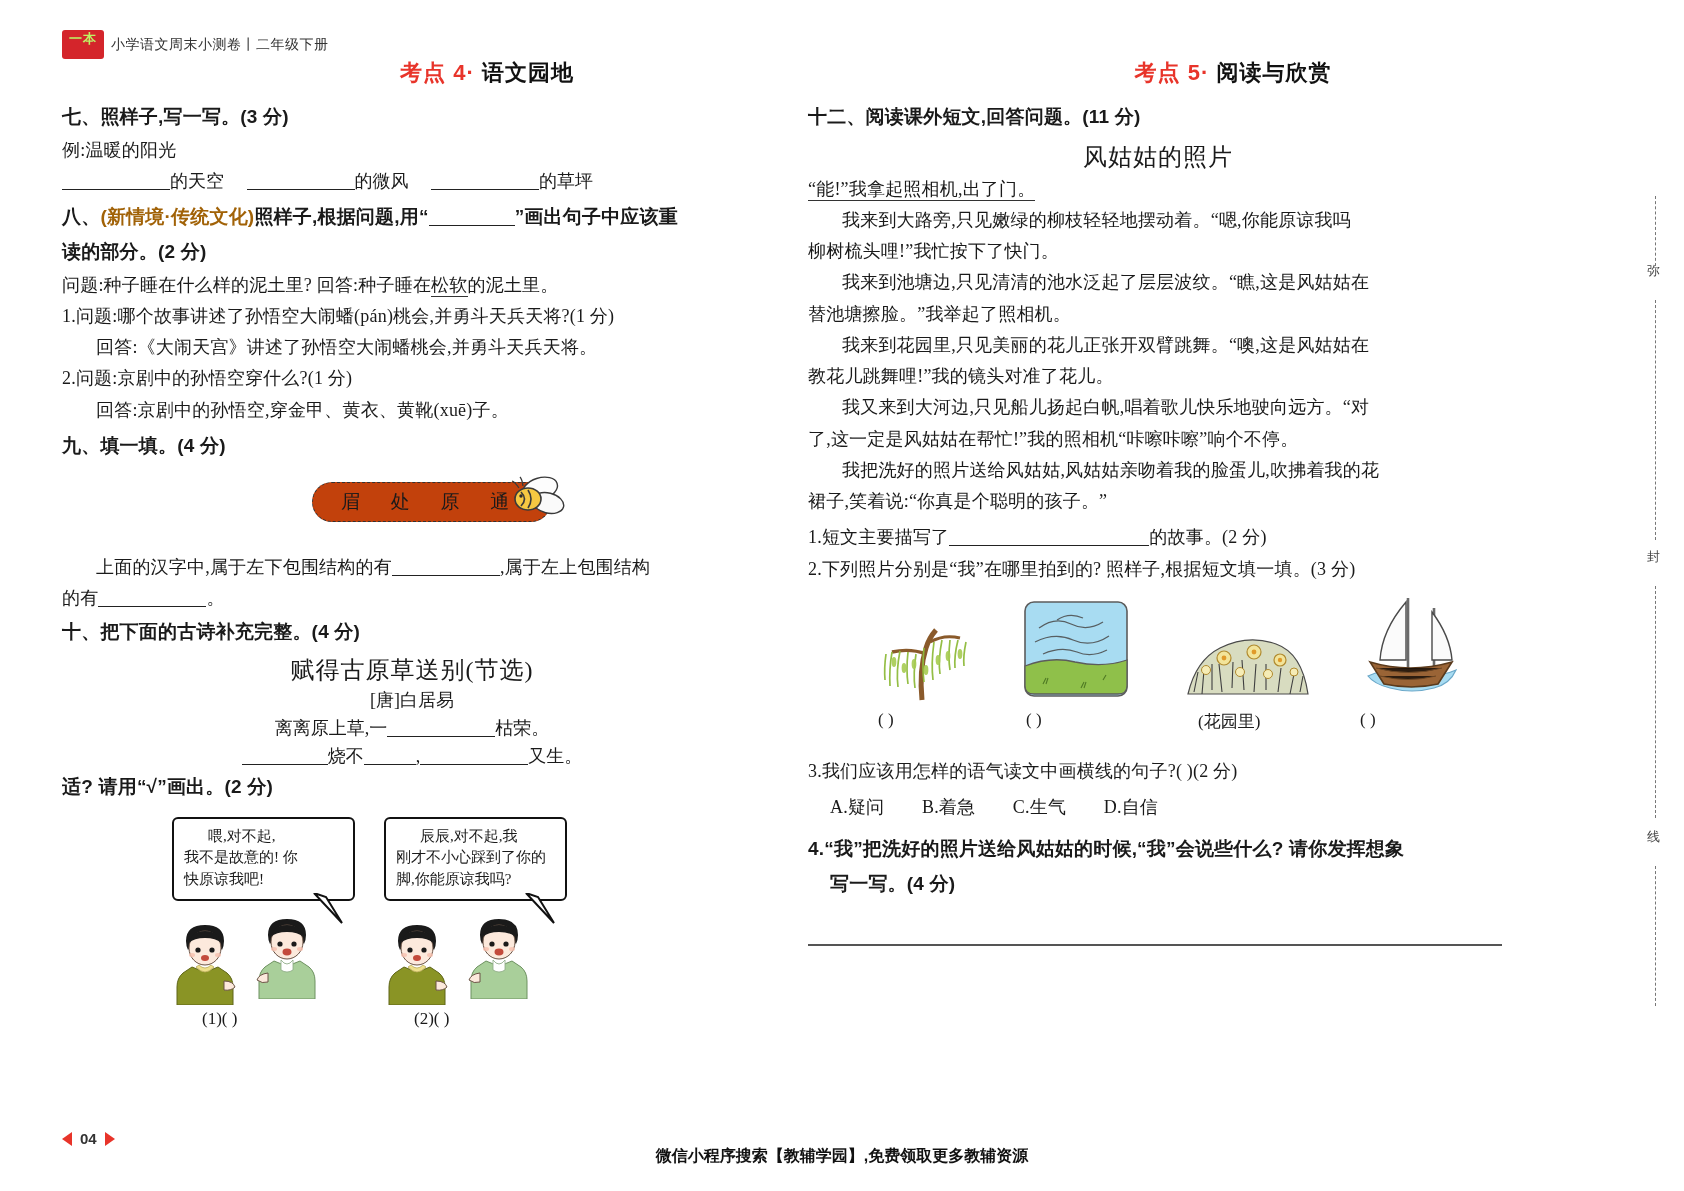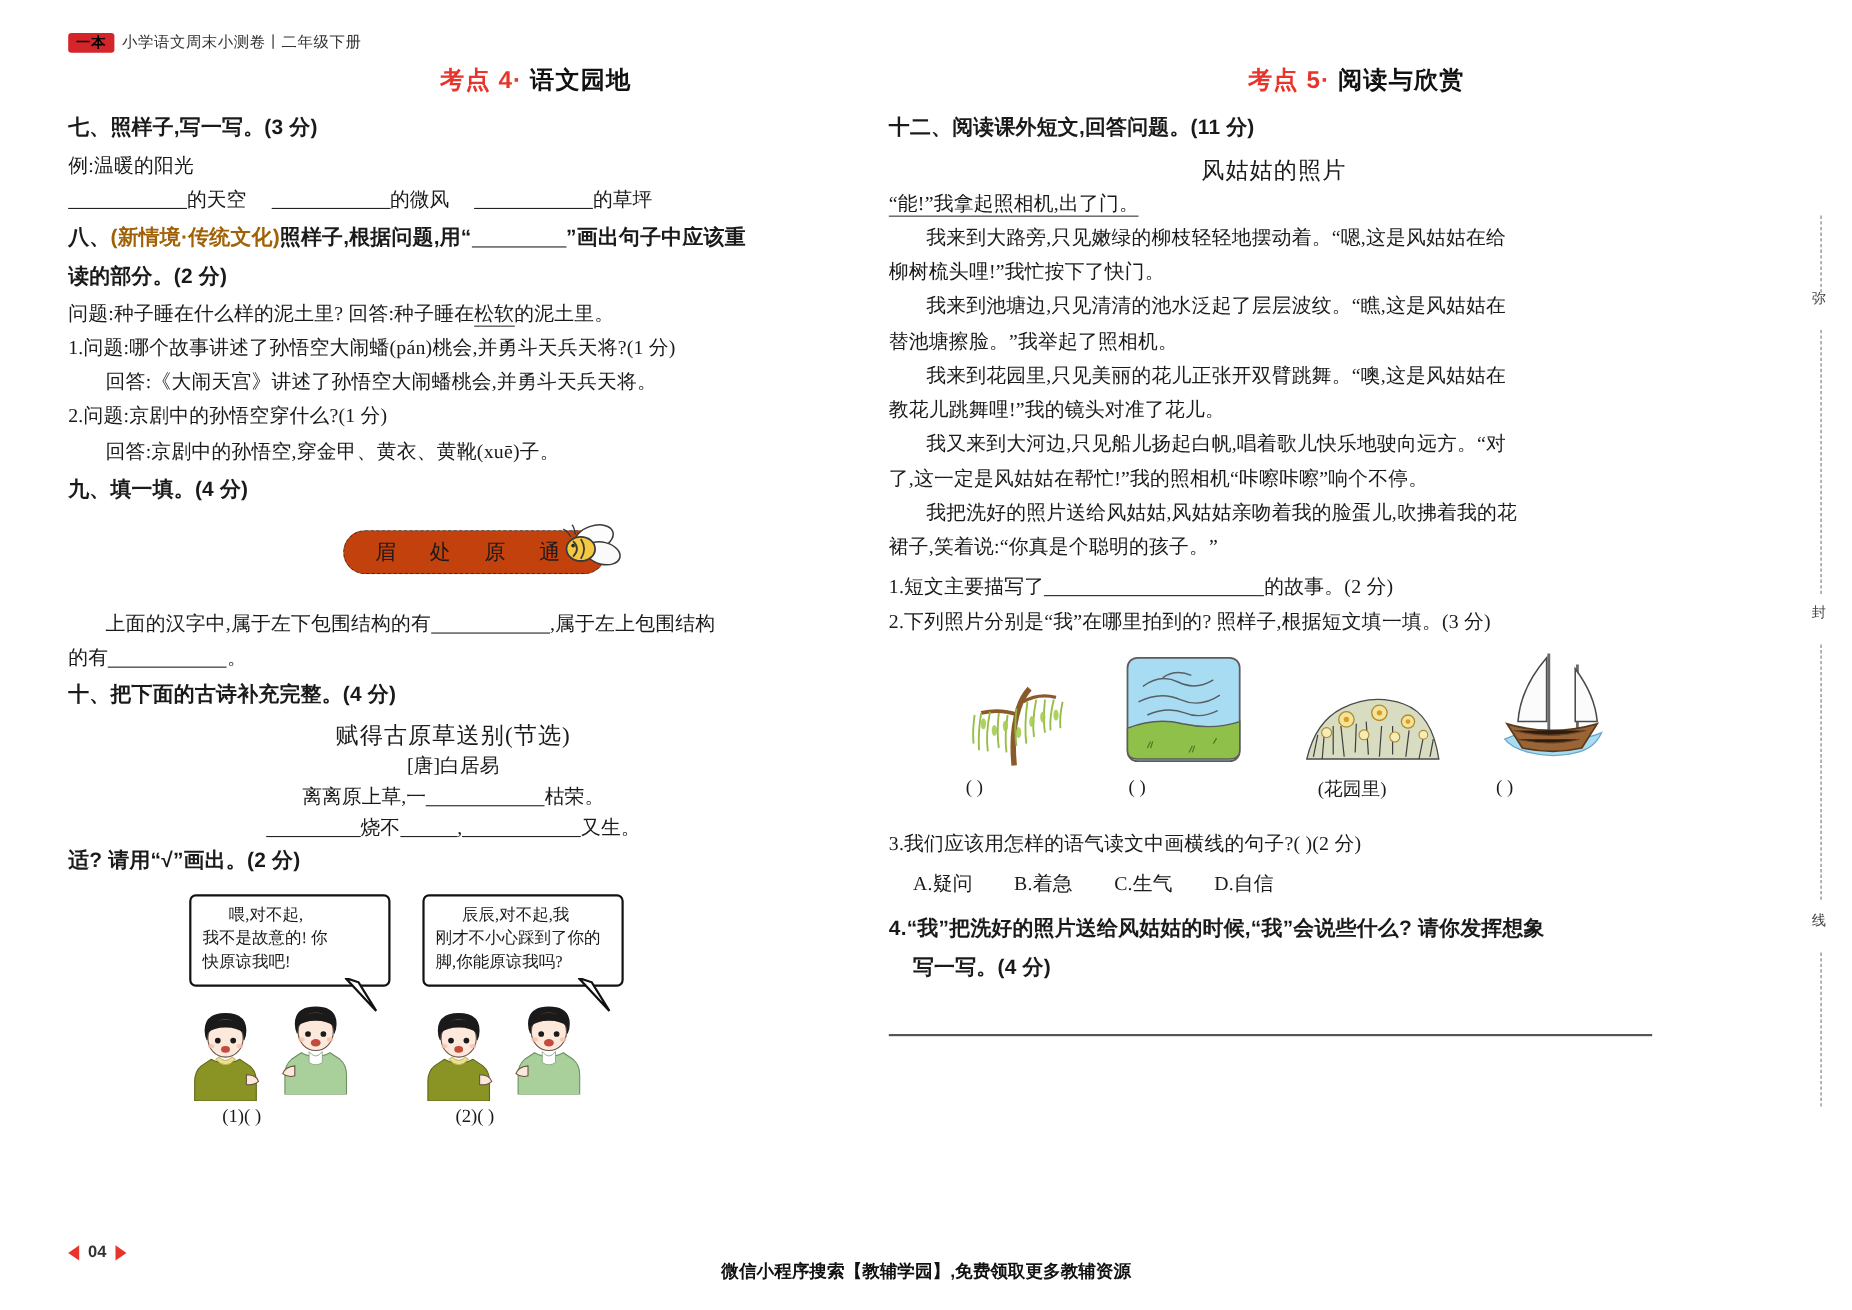--- a/index.html
+++ b/index.html
@@ -6,22 +6,22 @@
   body{
     width:1684px;height:1191px;position:relative;overflow:hidden;
     font-family:"Liberation Serif","DejaVu Serif",serif;
     color:#1a1a1a;
   }
   .page{position:absolute;inset:0;}
 
   
   .runhead{position:absolute;left:62px;top:30px;display:flex;align-items:center;gap:7px;}
   .logo{
-    background:#d4252b;color:#000000;font-size:13px;font-weight:bold;
-    padding:2px 7px 1px;border-radius:3px;letter-spacing:1px;
+    background:#d4252b;color:#bef264;font-size:13px;font-weight:bold;
+    padding:2px 7px 13px;border-radius:3px;letter-spacing:1px;
     font-family:"Liberation Sans","DejaVu Sans",sans-serif;line-height:1.1;
   }
   .runhead-text{font-size:14px;color:#333;font-family:"Liberation Sans","DejaVu Sans",sans-serif;letter-spacing:.5px;}
 
   
   .col{position:absolute;top:58px;}
   .col-left{left:62px;width:700px;}
   .col-right{left:808px;width:700px;}
 
   .kaodian{
@@ -53,21 +53,21 @@
   .beebox-wrap{position:relative;height:66px;margin:16px 0 8px;}
   .beebox{
     position:absolute;left:250px;top:4px;
     border:1.8px dashed #333;border-radius:26px;
     padding:6px 28px;font-size:19px;letter-spacing:13px;
     background:#c2410c;
   }
   .bee{position:absolute;left:445px;top:-6px;}
 
   
-  .poem-title{text-align:center;font-size:21px;margin-top:6px;letter-spacing:1px;}
+  .poem-title{text-align:center;font-size:24px;margin-top:6px;letter-spacing:1px;}
   .poem-author{text-align:center;font-size:18px;margin-top:2px;}
   .poem-line{text-align:center;font-size:18px;margin-top:4px;}
 
   
   .comic{position:relative;height:200px;margin-top:10px;}
   .bubble{
     position:absolute;border:2px solid #111;border-radius:6px;background:#fff;
     padding:7px 10px 8px;font-size:15px;line-height:1.45;width:183px;box-sizing:border-box;
   }
   .bubble .first{text-indent:24px;}
@@ -252,21 +252,21 @@
 
     <div class="kaodian kd-right">
       <span class="kd-red">考点 5</span><span class="kd-red">·</span> <span class="kd-blk">阅读与欣赏</span>
     </div>
 
     <div class="qtitle">十二、阅读课外短文,回答问题。(11 分)</div>
     <div class="poem-title" style="margin-top:8px;">风姑姑的照片</div>
 
     <div class="body-line"><span class="ul">“能!”我拿起照相机,出了门。</span></div>
 
-    <div class="body-line indent">我来到大路旁,只见嫩绿的柳枝轻轻地摆动着。“嗯,这是风姑姑在给</div>
+    <div class="body-line indent">我来到大路旁,只见嫩绿的柳枝轻轻地摆动着。“嗯,你能原谅我吗</div>
     <div class="body-line">柳树梳头哩!”我忙按下了快门。</div>
 
     <div class="body-line indent">我来到池塘边,只见清清的池水泛起了层层波纹。“瞧,这是风姑姑在</div>
     <div class="body-line">替池塘擦脸。”我举起了照相机。</div>
 
     <div class="body-line indent">我来到花园里,只见美丽的花儿正张开双臂跳舞。“噢,这是风姑姑在</div>
     <div class="body-line">教花儿跳舞哩!”我的镜头对准了花儿。</div>
 
     <div class="body-line indent">我又来到大河边,只见船儿扬起白帆,唱着歌儿快乐地驶向远方。“对</div>
     <div class="body-line">了,这一定是风姑姑在帮忙!”我的照相机“咔嚓咔嚓”响个不停。</div>

